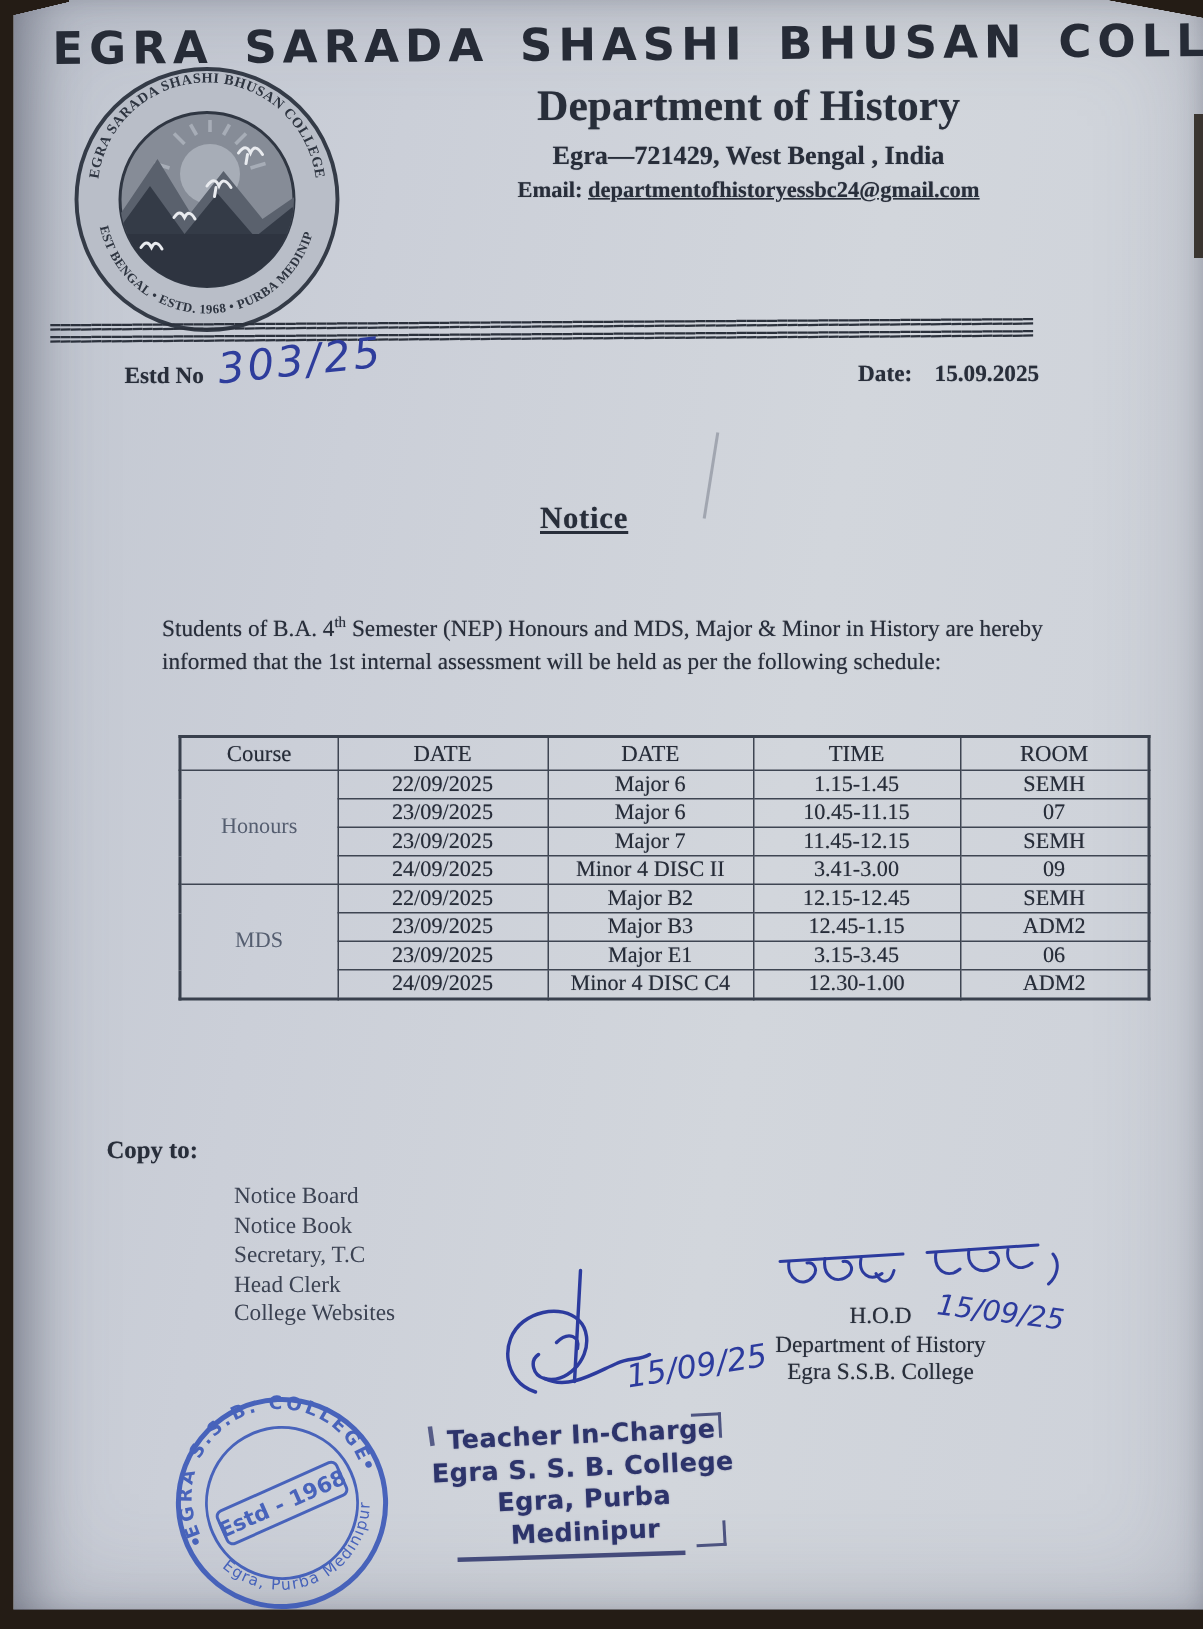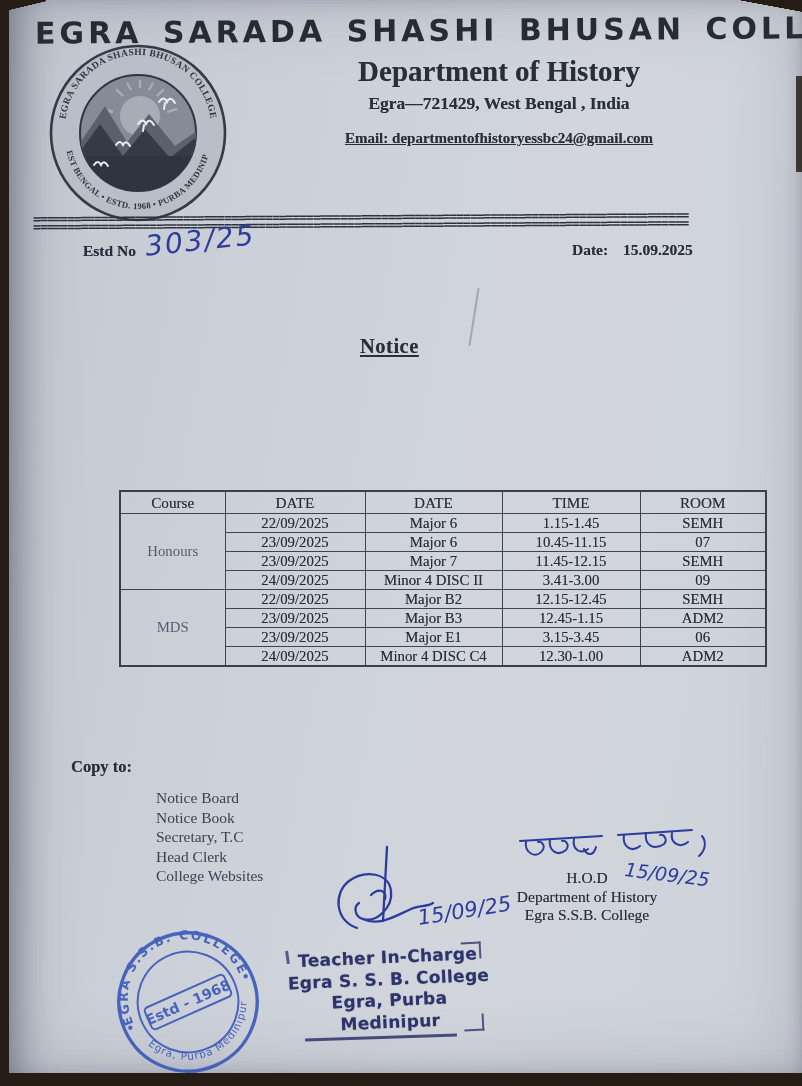--- a/index.html
+++ b/index.html
@@ -23,21 +23,21 @@
   .college-name{
     left:26px;top:13px;width:778px;height:38px;
     font-family:"DejaVu Sans",sans-serif;
     font-weight:800;font-size:30px;letter-spacing:4px;word-spacing:6px;
     white-space:nowrap;overflow:hidden;color:#262b36;
     transform:rotate(-0.4deg);
   }
   .header-center{left:255px;top:54px;width:470px;text-align:center;}
   .dept-title{font-size:29px;font-weight:bold;line-height:34px;}
   .addr-line{font-size:17.5px;font-weight:bold;margin-top:5px;}
-  .email-line{font-size:15px;font-weight:bold;margin-top:16px;text-decoration:underline;}
+  .email-line{font-size:15px;font-weight:bold;margin-top:5px;}
   .email-line .mail{text-decoration:underline;}
 
   .divider{
     left:24px;top:213px;width:778px;height:18px;
     font-family:"DejaVu Sans Mono",monospace;
     font-size:13px;font-weight:bold;line-height:8px;
     color:#2b313c;white-space:pre;overflow:hidden;
     transform:rotate(-0.35deg);letter-spacing:-1px;
   }
 
@@ -152,20 +152,21 @@
 ================================================================================================</div>
 
     <div class="abs memo-label print">Estd No</div>
     <div class="abs memo-number">303/25</div>
     <div class="abs date-label print">Date:</div>
     <div class="abs date-value print">15.09.2025</div>
 
     <div class="abs crease"></div>
 
     <div class="abs notice-title print">Notice</div>
+    <div class="abs notice-body print"><span>Students of B.A. 4</span><sup>th</sup><span> Semester (NEP) Honours and MDS, Major &amp; Minor in History are hereby informed that the 1st internal assessment  will be held as per the following schedule:</span></div>
 
     <table class="abs sched">
       <colgroup>
           <col style="width:105px">
           <col style="width:140px">
           <col style="width:137px">
           <col style="width:138px">
           <col style="width:126px">
         </colgroup>
       <tbody>

